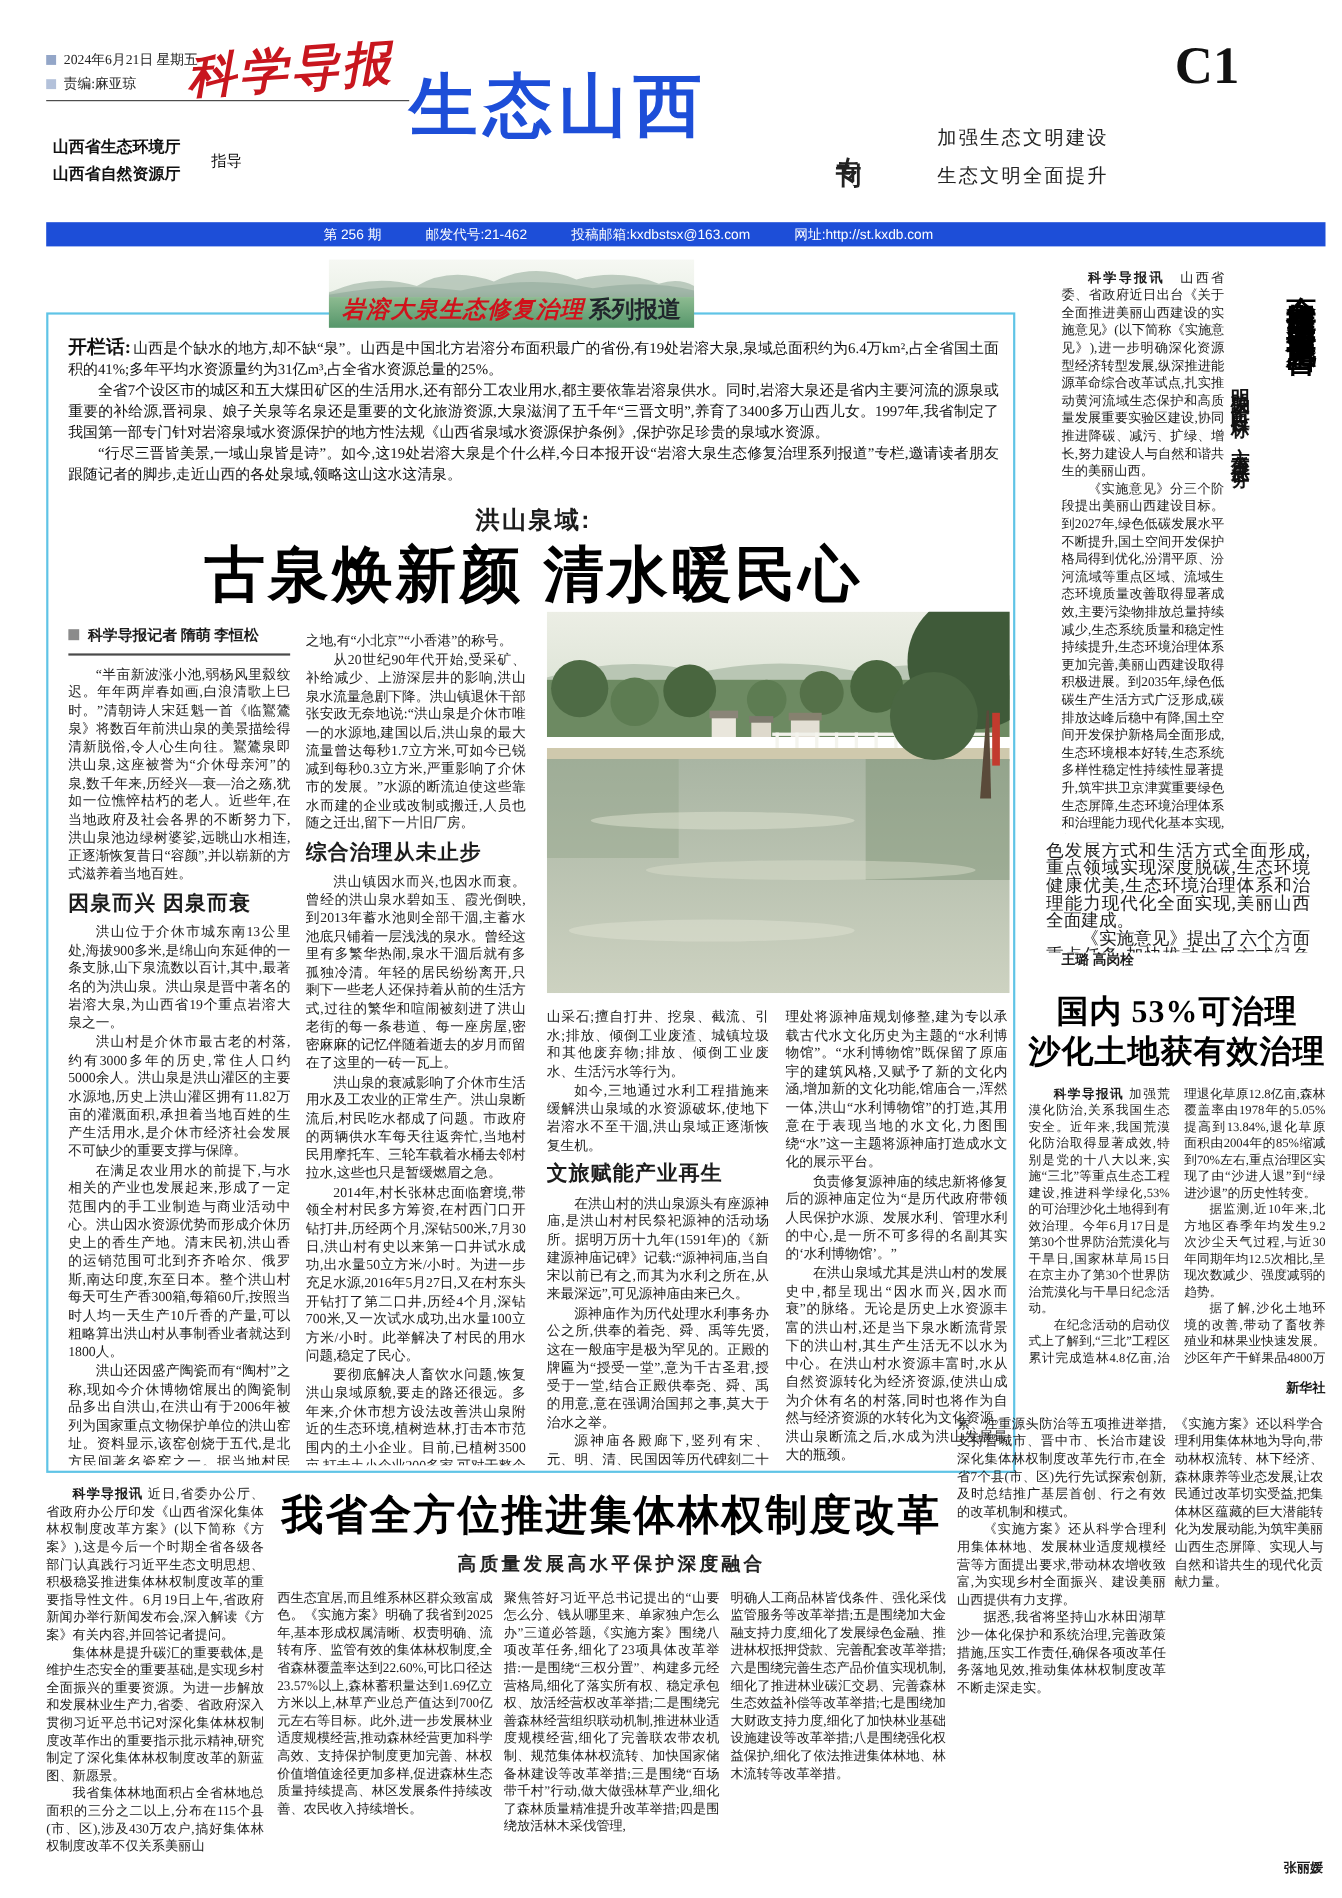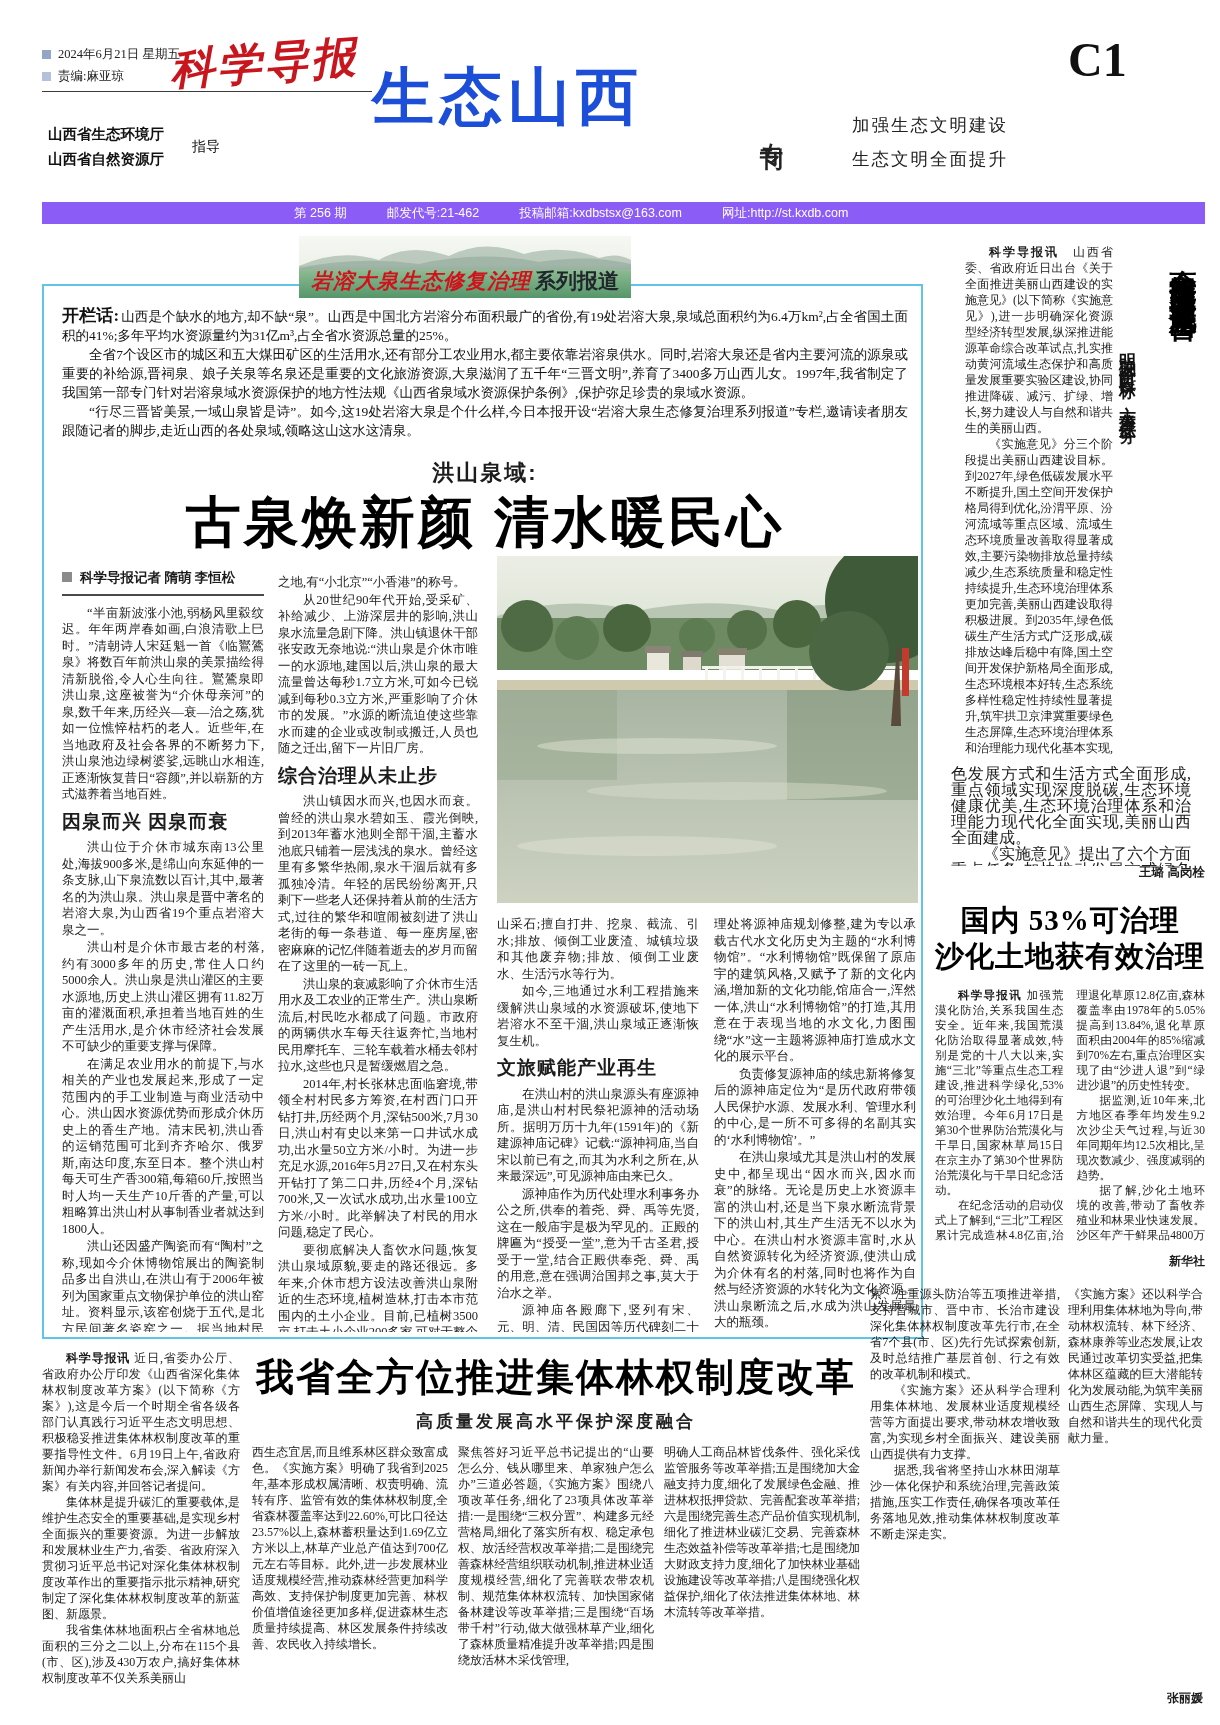--- a/index.html
+++ b/index.html
@@ -17,21 +17,21 @@
   .orgs{left:48px;top:122px;font-size:14.5px;font-weight:600;line-height:1.75;color:#111;}
   .guide{left:192px;top:138px;font-size:14px;color:#111;}
   .bigtitle{left:372px;top:66px;font-size:62px;line-height:1;font-weight:900;color:#1d4ed8;
             letter-spacing:6px;font-family:"Liberation Serif",serif;}
   .zhuan{left:756px;top:124px;writing-mode:vertical-rl;font-size:23px;letter-spacing:6px;
          color:#222;font-weight:600;}
   .slogan{left:852px;top:108px;font-size:17.5px;line-height:1.95;color:#222;letter-spacing:2px;}
   .c1{left:1068px;top:32px;font-size:48px;font-weight:700;color:#111;}
 
   
-  .infobar{left:42px;top:202px;width:1163px;height:22px;background:#8b5cf6;color:#fff;
+  .infobar{left:42px;top:202px;width:1163px;height:22px;background:#1d4ed8;color:#fff;
            font-family:"Liberation Sans",sans-serif;font-size:12.5px;display:flex;
            align-items:center;gap:40px;padding-left:252px;box-sizing:border-box;}
 
   
   .mainframe{left:42px;top:284px;width:877px;height:1051px;border:2px solid #5fc4e6;}
   .banner{left:299px;top:236px;width:332px;height:62px;
           background:linear-gradient(180deg,#f6f8f3 0%,#edf2ea 46%,#8cba90 56%,#55966a 100%);
           overflow:hidden;}
   .banner svg{position:absolute;top:0;left:0;}
   .bannertext{position:absolute;left:0;right:0;bottom:3px;text-align:center;white-space:nowrap;}
@@ -70,21 +70,21 @@
             font-size:12px;line-height:16px;text-align:justify;overflow:hidden;}
   .s1narrow p,.s1wide p{margin:0;}
   .s1narrow p.ind,.s1wide p.ind{text-indent:2em;}
   .s1vsub{position:absolute;right:66px;top:98px;height:330px;writing-mode:vertical-rl;
           font-size:17px;font-weight:600;letter-spacing:4px;color:#111;}
   .s1vhead{position:absolute;right:4px;top:6px;height:600px;writing-mode:vertical-rl;
            font-size:27px;font-weight:900;letter-spacing:3px;color:#000;
            font-family:"Liberation Serif",serif;}
   .s1wide{position:absolute;left:16px;top:524px;width:240px;height:100px;
           font-size:16px;line-height:16px;text-align:justify;overflow:hidden;}
-  .s1sig{position:absolute;right:0px;top:622px;width:240px;text-align:right;
+  .s1sig{position:absolute;right:0px;top:622px;width:240px;
          font-weight:700;font-size:12.5px;font-family:"Liberation Sans",sans-serif;}
   .lead{font-weight:700;font-family:"Liberation Sans",sans-serif;}
 
   
   .side2{left:935px;top:902px;width:270px;height:380px;}
   .s2head{text-align:center;font-size:29px;font-weight:700;line-height:1.25;letter-spacing:1px;color:#000;}
   .s2body{margin-top:13px;height:262px;column-count:2;column-gap:13px;font-size:11.5px;
           line-height:15px;text-align:justify;overflow:hidden;}
   .s2body p{margin:0;}
   .s2body p.ind{text-indent:2em;}

